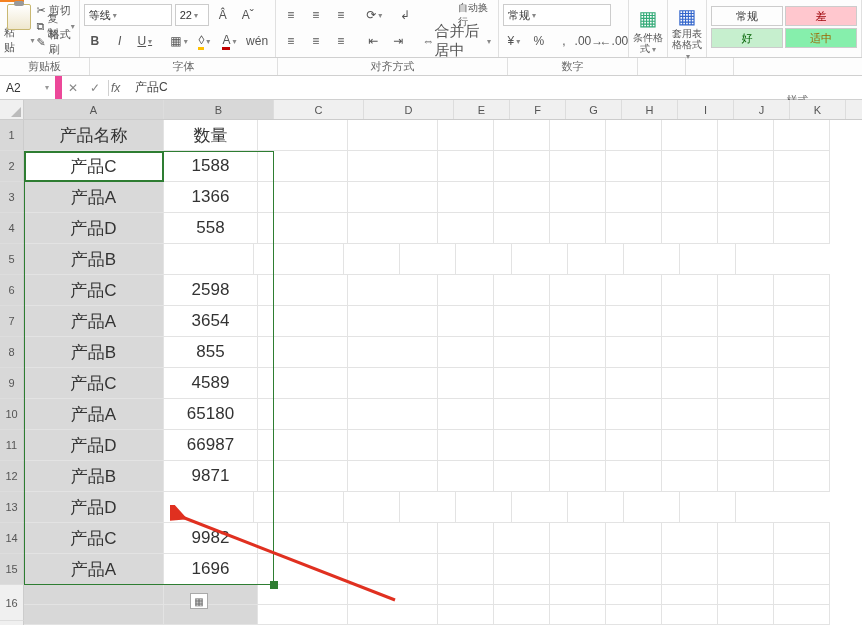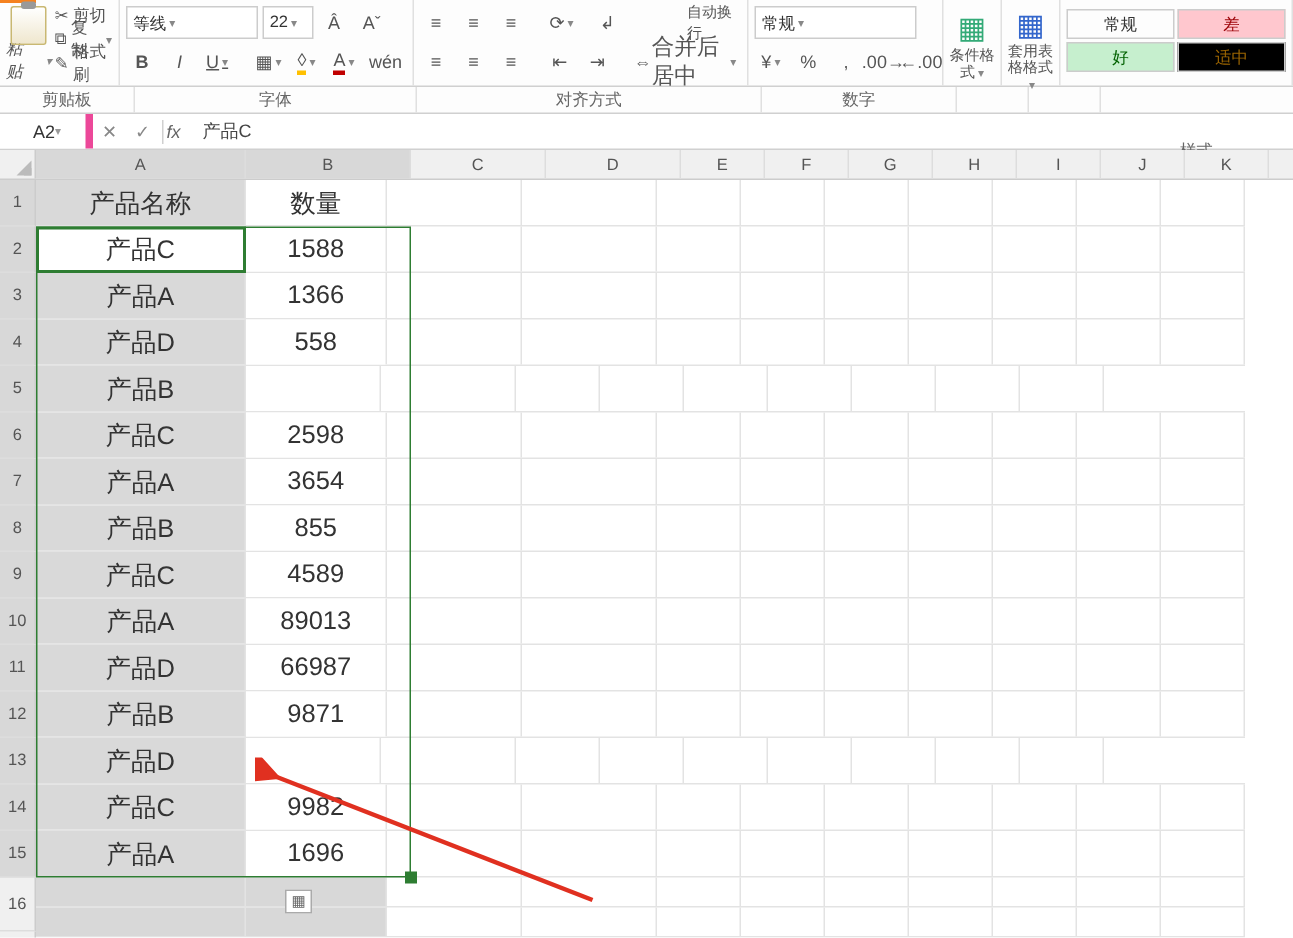--- a/index.html
+++ b/index.html
@@ -47,41 +47,41 @@
   .ribbon-labels span{display:inline-flex;align-items:center;justify-content:center;border-right:1px solid #e0e0e0;}
   .lbl-clip{width:90px;} .lbl-font{width:188px;} .lbl-align{width:230px;} .lbl-num{width:130px;}
   .lbl-cond{width:48px;border-right:none;} .lbl-fmt{width:48px;border-right:none;}
   .lbl-style{flex:1;margin-top:42px;}
 
   .row1{display:flex;align-items:center;height:26px;gap:3px;}
   .row2{display:flex;align-items:center;height:26px;gap:3px;}
   .btn{display:inline-flex;align-items:center;justify-content:center;height:22px;min-width:22px;padding:0 3px;border-radius:3px;cursor:default;color:#555;}
   .sep{width:6px;}
   .drop::after{content:"▾";font-size:8px;margin-left:2px;color:#888;}
-  .big-paste{width:36px;height:48px;display:flex;flex-direction:column;align-items:center;justify-content:center;gap:2px;font-style:italic;}
+  .big-paste{width:36px;height:48px;display:flex;flex-direction:column;align-items:center;justify-content:center;gap:2px;}
   .big-paste .ico{width:24px;height:26px;background:linear-gradient(#fff,#efe7ce);border:1px solid #c9b872;border-radius:2px;position:relative;}
   .big-paste .ico::before{content:"";position:absolute;top:-4px;left:6px;width:10px;height:5px;background:#999;border-radius:2px;}
   .tiny{font-size:11px;color:#555;display:flex;align-items:center;gap:3px;height:16px;}
 
   .font-sel{border:1px solid #ccc;height:22px;display:flex;align-items:center;padding:0 4px;font-size:11px;background:#fff;}
   .fsz{width:34px;}
   .fname{width:88px;}
 
   .numfmt{border:1px solid #ccc;height:22px;width:108px;display:flex;align-items:center;padding:0 4px;font-size:11px;background:#fff;}
 
   .style-cell{border:1px solid #ccc;height:20px;width:72px;display:flex;align-items:center;justify-content:center;font-size:11px;}
   .style-grid{display:flex;flex-direction:column;gap:2px;padding-top:4px;}
   .style-row{display:flex;gap:2px;}
 
   .cond-ico,.fmt-ico{width:28px;height:28px;margin:2px auto 0;display:flex;align-items:center;justify-content:center;}
   .cond-txt{font-size:10px;text-align:center;line-height:11px;color:#555;}
 
   
   .fbar{height:24px;display:flex;align-items:center;border-bottom:1px solid #d0d0d0;font-size:12px;}
-  .namebox{width:62px;height:100%;border-right:5px solid #ec4899;display:flex;align-items:center;padding:0 22px;background:#fff;}
+  .namebox{width:62px;height:100%;border-right:7px solid #ec4899;display:flex;align-items:center;padding:0 6px;background:#fff;}
   .namebox::after{content:"▾";font-size:8px;margin-left:auto;color:#999;}
   .fx-btn{width:22px;text-align:center;color:#888;}
   .fx-lbl{width:18px;font-style:italic;color:#666;}
   .fcontent{flex:1;padding:0 6px;color:#444;}
   .fsep{width:1px;height:16px;background:#d0d0d0;margin:0 2px;}
 
   
   .sheet{position:relative;}
   .colhdr{display:flex;height:20px;background:#f0f0f0;font-size:11px;color:#555;border-bottom:1px solid #ccc;}
   .corner{width:24px;border-right:1px solid #ccc;position:relative;}
@@ -261,21 +261,21 @@
   </div>
 
   <div class="ribbon-group rg-styles">
     <div class="style-grid">
       <div class="style-row">
         <div class="style-cell">常规</div>
         <div class="style-cell" style="background:#ffc7ce;color:#9c0006;">差</div>
       </div>
       <div class="style-row">
         <div class="style-cell" style="background:#c6efce;color:#006100;">好</div>
-        <div class="style-cell" style="background:#000000;color:#9c6500;">适中</div>
+        <div class="style-cell" style="background:#86efac;color:#9c6500;">适中</div>
       </div>
     </div>
   </div>
 </div>
 
 <div class="ribbon-labels">
   <span class="lbl-clip">剪贴板</span>
   <span class="lbl-font">字体</span>
   <span class="lbl-align">对齐方式</span>
   <span class="lbl-num">数字</span>
@@ -444,21 +444,21 @@
           <div class="c cE"></div>
           <div class="c cF"></div>
           <div class="c cG"></div>
           <div class="c cH"></div>
           <div class="c cI"></div>
           <div class="c cJ"></div>
           <div class="c cK"></div>
       </div>
       <div class="crow sel-area">
         <div class="c cA">产品A</div>
-        <div class="c cB">89013</div>
+        <div class="c cB">65180</div>
         <div class="c cC"></div>
           <div class="c cD"></div>
           <div class="c cE"></div>
           <div class="c cF"></div>
           <div class="c cG"></div>
           <div class="c cH"></div>
           <div class="c cI"></div>
           <div class="c cJ"></div>
           <div class="c cK"></div>
       </div>

